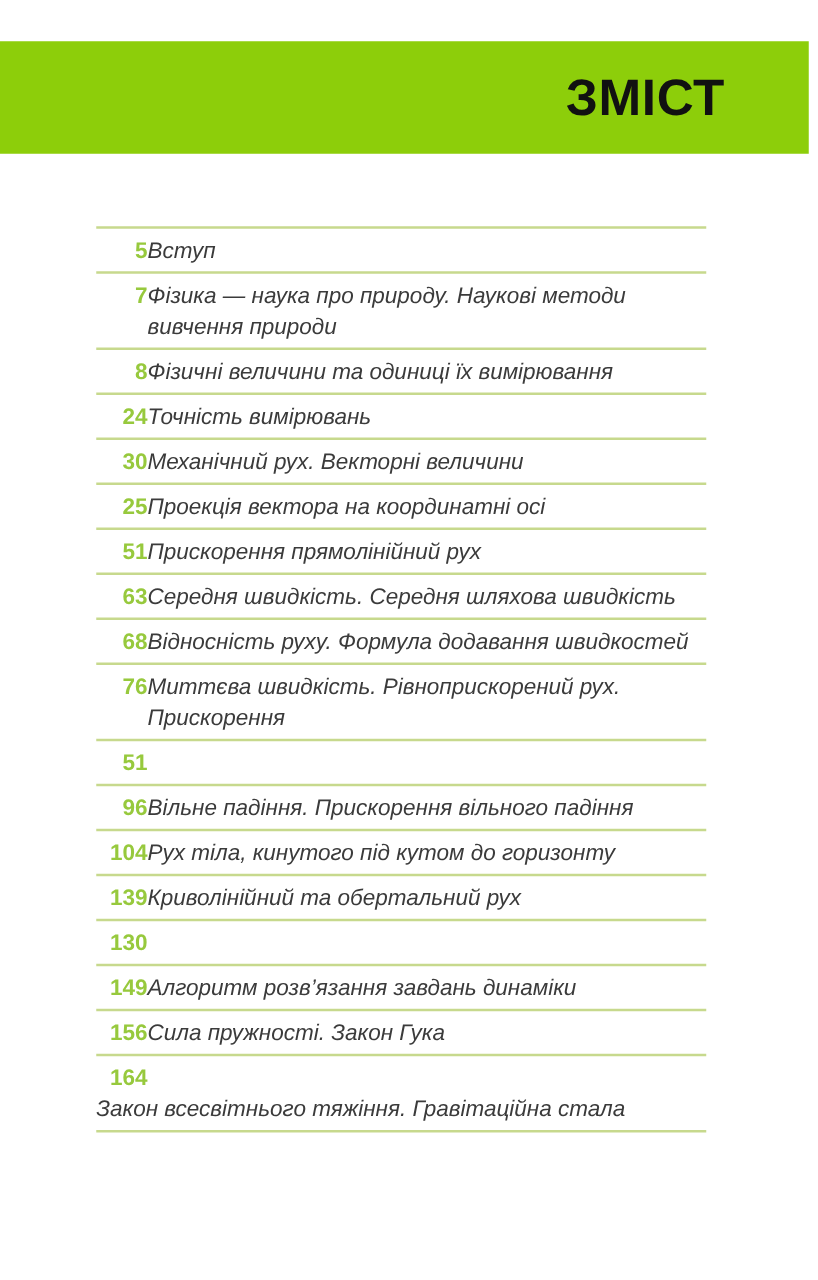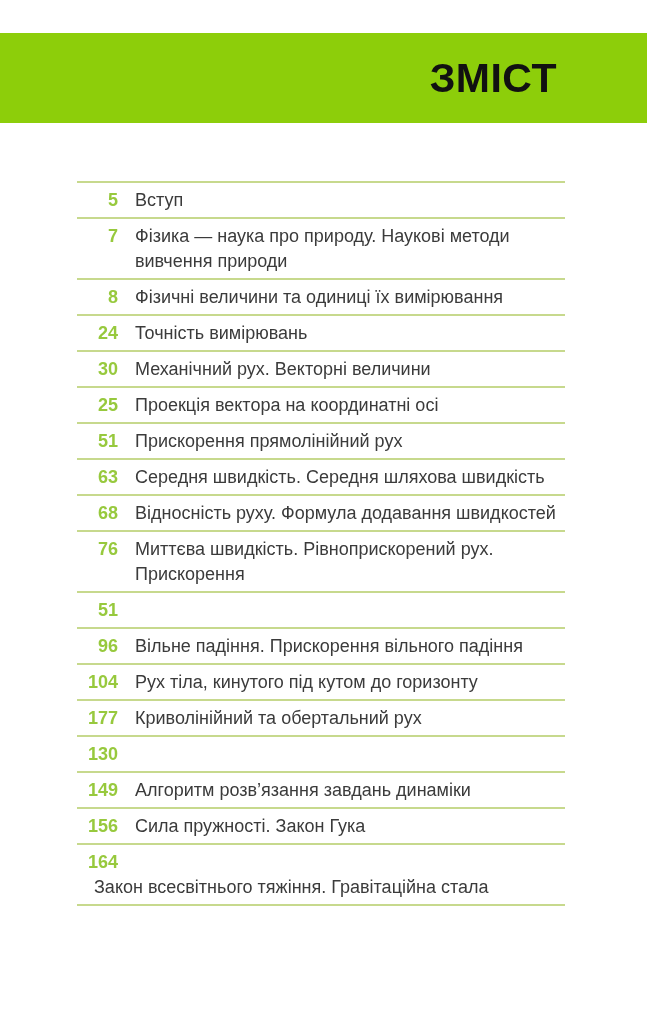--- a/index.html
+++ b/index.html
@@ -18,21 +18,21 @@
     font-family:"Liberation Sans", sans-serif;
   }
   .banner{
     position:absolute;
     top:33px;left:0;
     width:647px;height:90px;
     background:var(--banner);
     display:flex;
     align-items:center;
     justify-content:flex-end;
-    padding-right:90px;
+    padding-right:67px;
     box-sizing:border-box;
   }
   .banner-title{
     margin:0;
     font-size:41px;
     font-weight:900;
     letter-spacing:0.5px;
     color:var(--title-text);
     line-height:1;
   }
@@ -55,24 +55,25 @@
     flex:none;
     width:41px;
     text-align:right;
     font-size:18px;
     line-height:25px;
     font-weight:700;
     color:var(--num);
   }
   .toc-title{
     flex:1;
-    margin-left:17px;
+    margin-left:0;
     font-size:18px;
     line-height:25px;
     color:var(--entry-text);
+    font-style:italic;
   }
 </style>
 </head>
 <body>
 
 <div class="banner">
   <h1 class="banner-title">ЗМІСТ</h1>
 </div>
 
 <div class="toc">
@@ -134,21 +135,21 @@
     <span class="toc-num">96</span>
     <span class="toc-title">Вільне падіння. Прискорення вільного падіння</span>
   </div>
 
   <div class="toc-row">
     <span class="toc-num">104</span>
     <span class="toc-title">Рух тіла, кинутого під кутом до горизонту</span>
   </div>
 
   <div class="toc-row">
-    <span class="toc-num">177</span>
+    <span class="toc-num">139</span>
     <span class="toc-title">Криволінійний та обертальний рух</span>
   </div>
 
   <div class="toc-row">
     <span class="toc-num">130</span>
   </div>
 
   <div class="toc-row">
     <span class="toc-num">149</span>
     <span class="toc-title">Алгоритм розв’язання завдань динаміки</span>

